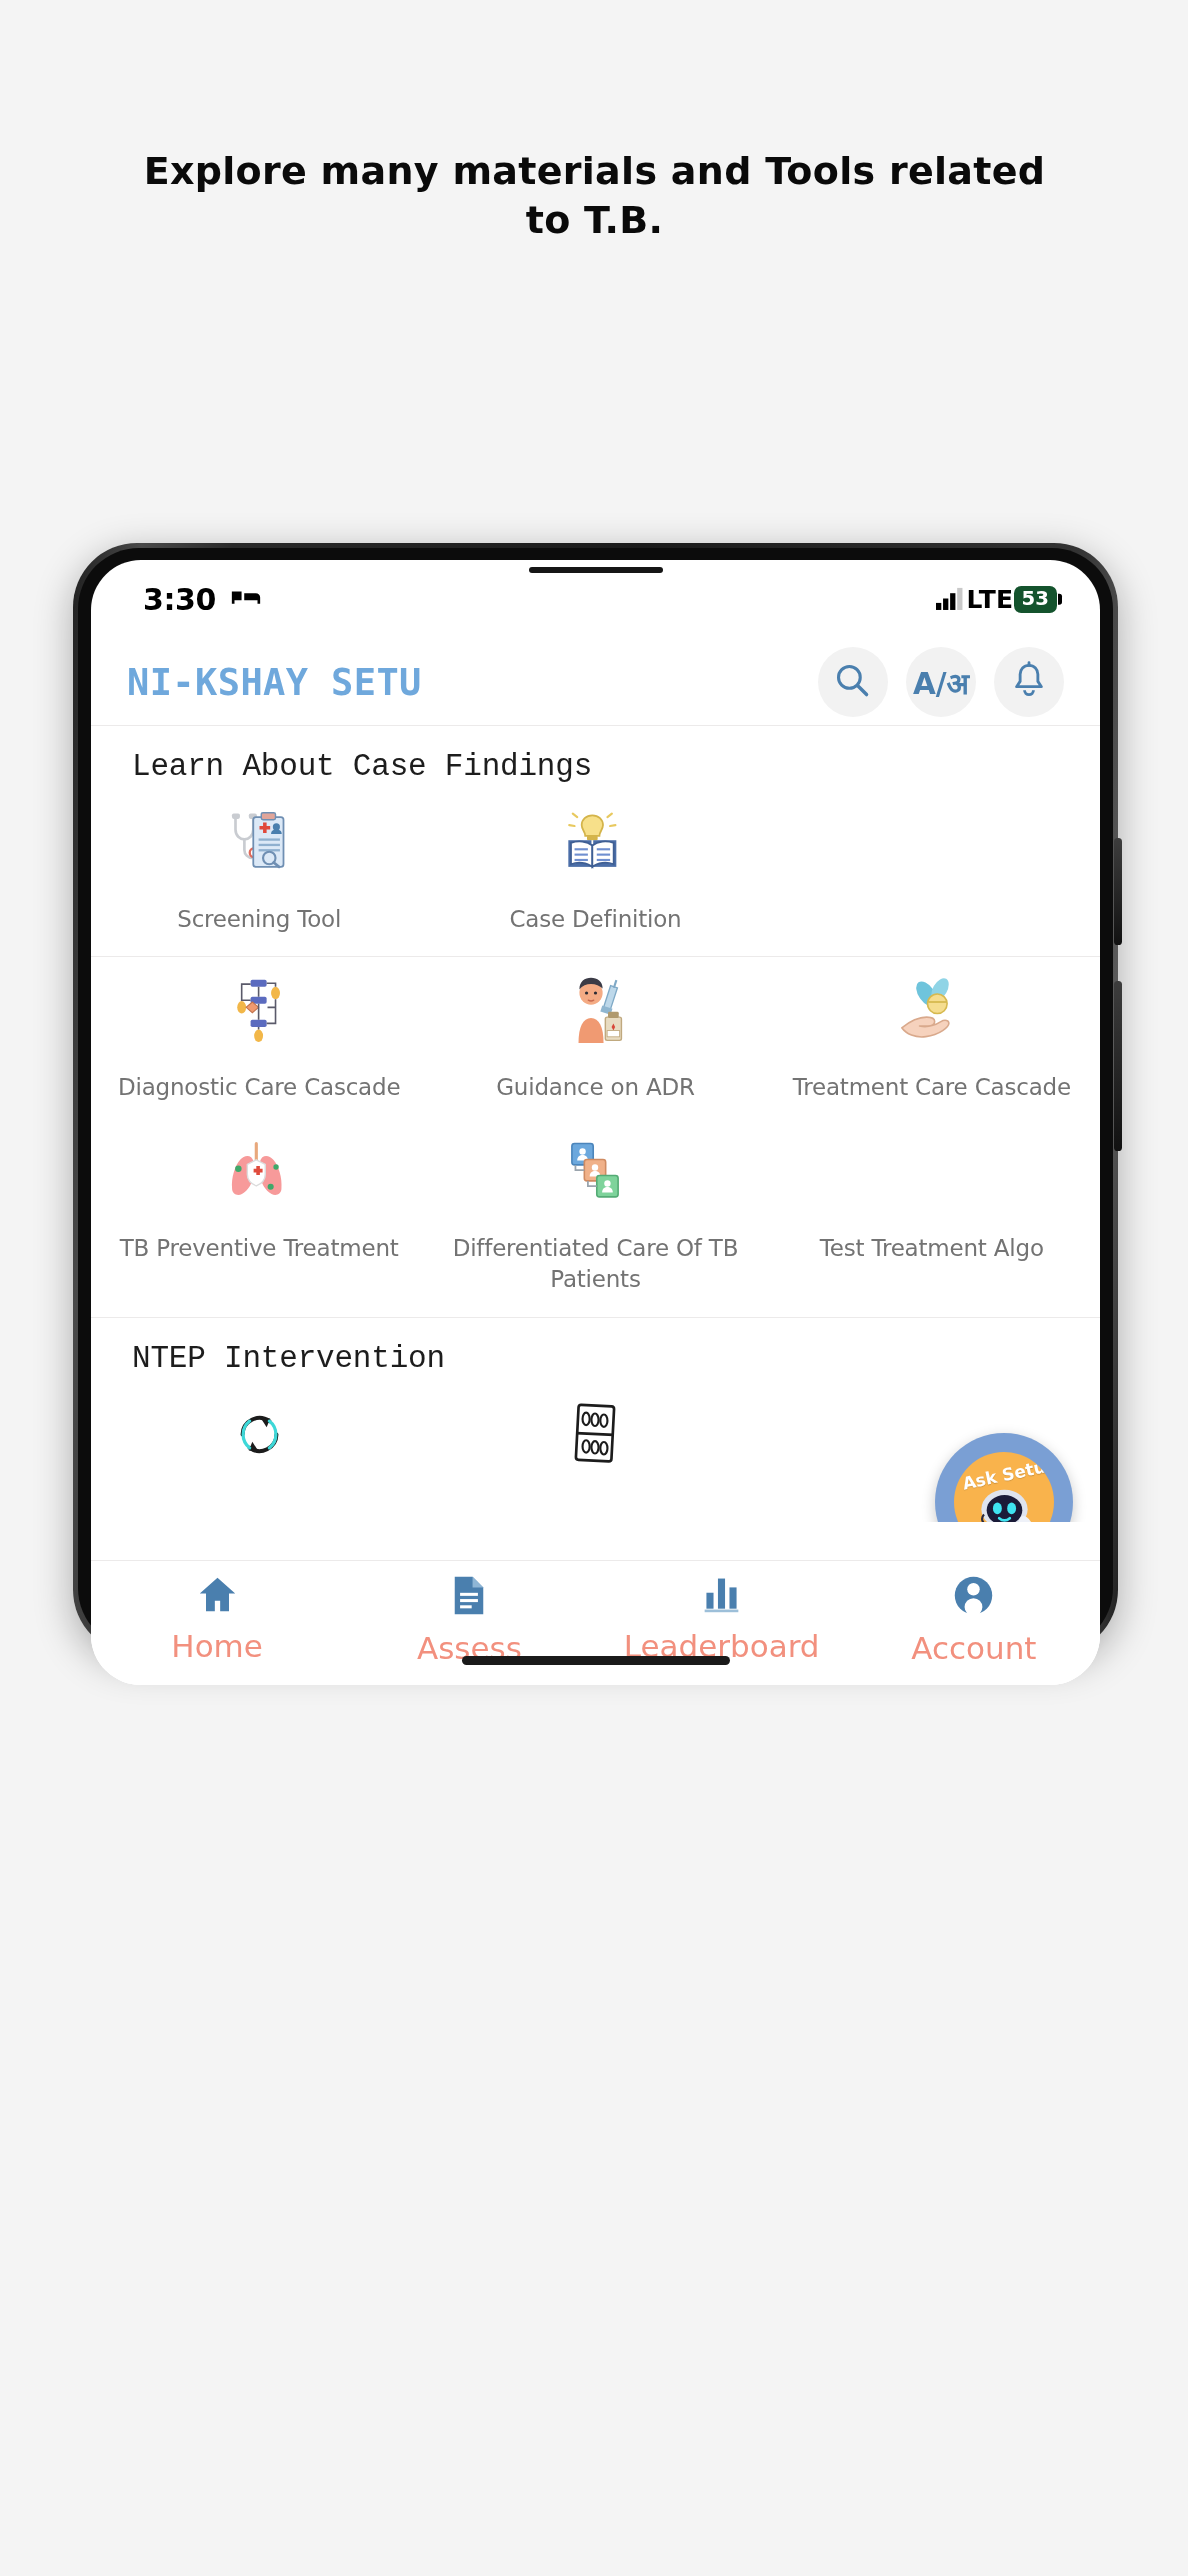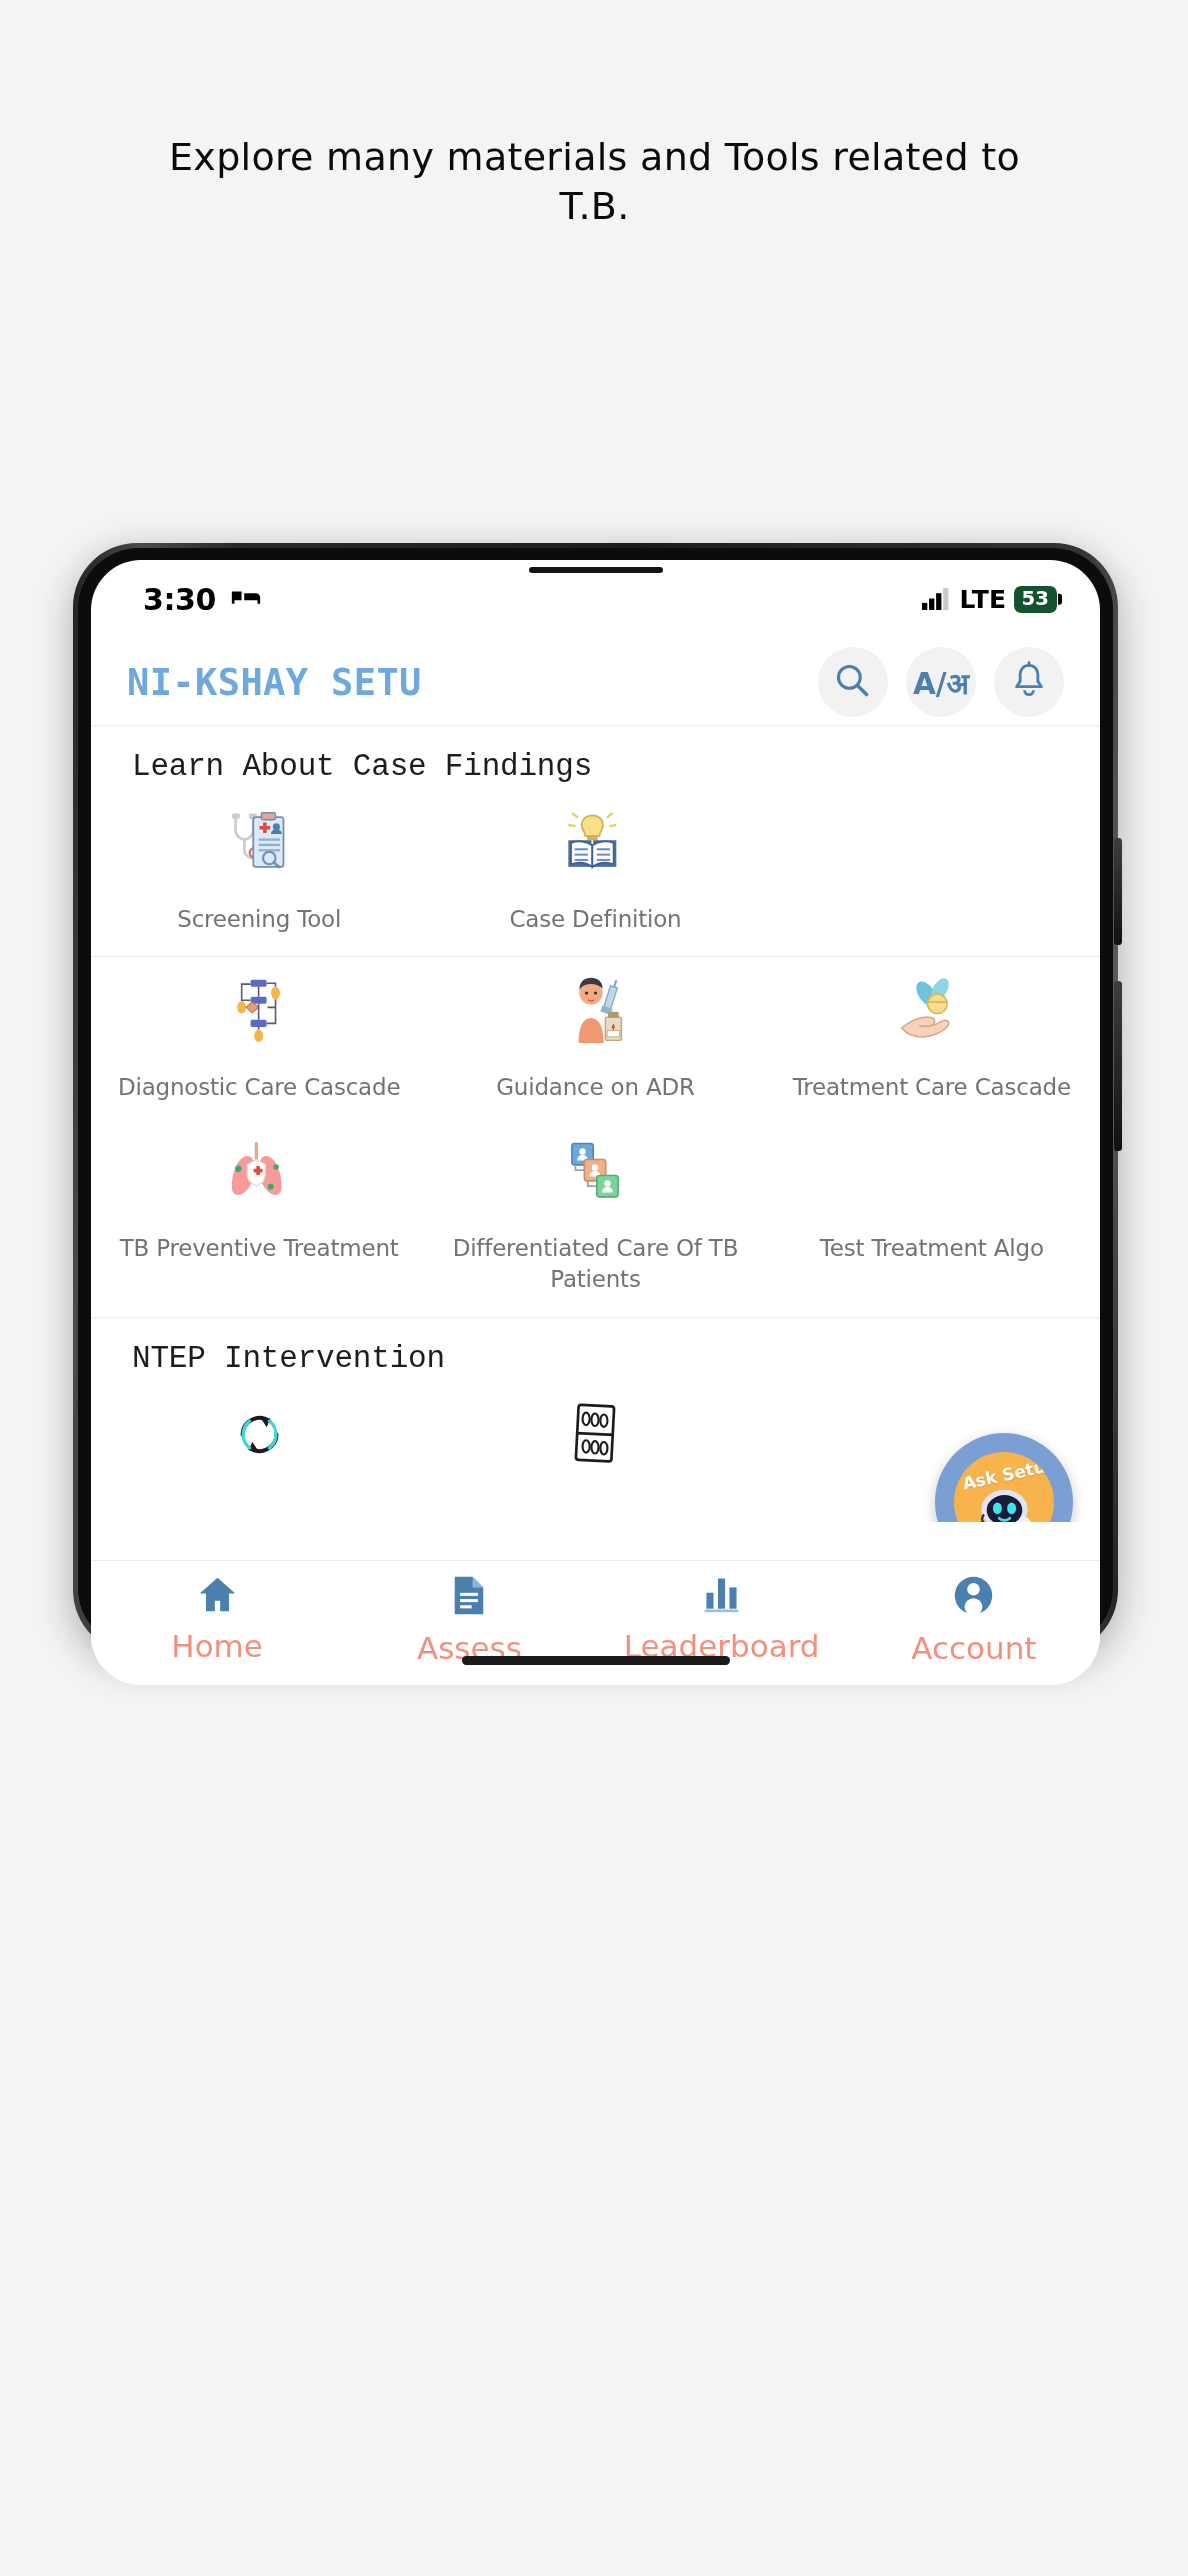--- a/index.html
+++ b/index.html
@@ -29,23 +29,23 @@
   }
   .promo-title {
     font-size: 59px;
     font-weight: 700;
     letter-spacing: 2.7px;
     color: #113338;
     line-height: 1.0;
     font-family: "DejaVu Sans", sans-serif;
   }
   .promo-sub {
-    margin-top: 27px;
+    margin-top: 41px;
     font-size: 38px;
-    font-weight: 400;
+    font-weight: 700;
     color: #0a0a0a;
     line-height: 1.28;
     letter-spacing: 0.3px;
     font-family: "DejaVu Sans", sans-serif;
     padding: 0 134px;
   }
 
   
   .phone {
     position: absolute;
@@ -126,21 +126,21 @@
   .sb-time {
     font-size: 30px;
     font-weight: 700;
     color: #000;
     font-family: "DejaVu Sans", sans-serif;
     letter-spacing: -0.4px;
   }
   .sb-right {
     display: flex;
     align-items: center;
-    gap: 7px;
+    gap: 0;
   }
   .sb-lte {
     font-size: 25px;
     font-weight: 700;
     color: #000;
     letter-spacing: 0.4px;
     font-family: "DejaVu Sans", sans-serif;
   }
   .battery {
     background: #14532d;

